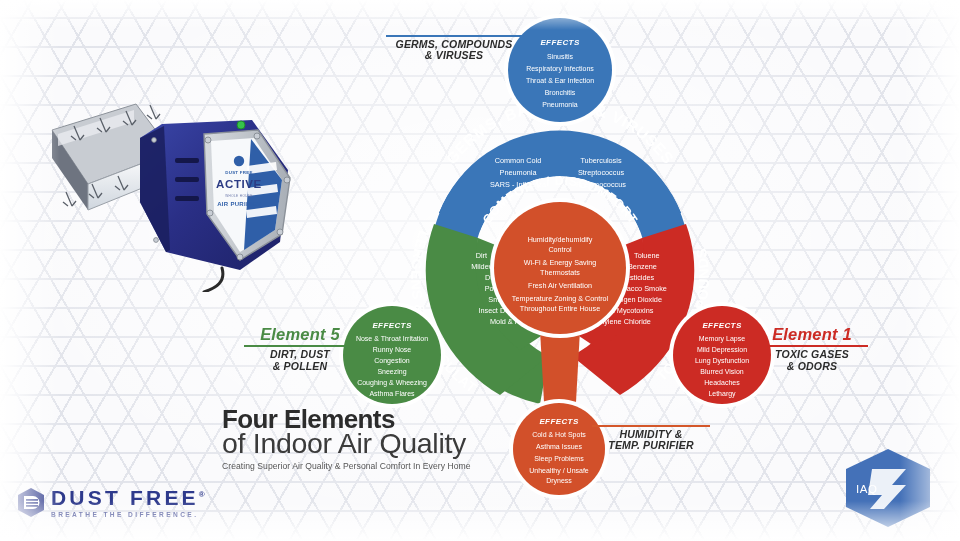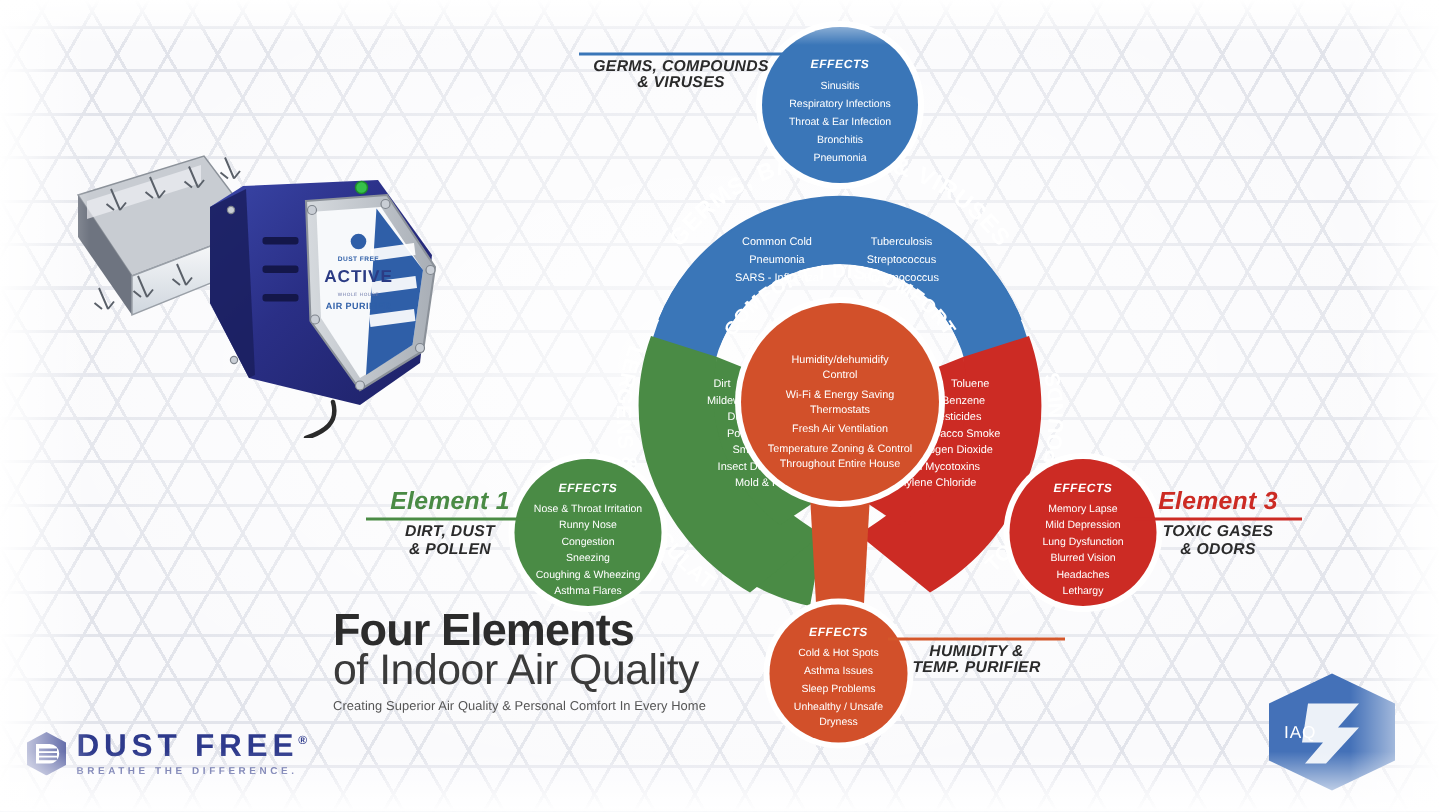--- a/index.html
+++ b/index.html
@@ -50,21 +50,21 @@
   }
   .elem .rule{height:1.6px;margin:1px auto 2px auto;width:100%;}
   .elem .esub{
     font-size:10.5px;font-weight:bold;font-style:italic;color:#2b2b2b;
     line-height:1.12;letter-spacing:.2px;
   }
 
   
   #titleblock{position:absolute;left:222px;top:408px;}
   #t1{font-size:27px;color:#3b3b3b;font-weight:300;line-height:.95;letter-spacing:-.3px;}
-  #t2{font-size:30px;color:#2c2c2c;font-weight:bold;line-height:1.0;letter-spacing:-.6px;margin-top:-2px;}
+  #t2{font-size:26px;color:#2c2c2c;font-weight:bold;line-height:1.0;letter-spacing:-.6px;margin-top:-2px;}
   #t3{font-size:28.5px;color:#3b3b3b;font-weight:300;line-height:1.0;letter-spacing:-.3px;margin-top:-3px;}
   #t4{font-size:8.6px;color:#555;margin-top:3px;letter-spacing:.05px;}
 
   
   #dflogo{position:absolute;left:18px;top:487px;display:flex;align-items:center;gap:7px;}
   #dfmark{width:26px;height:29px;position:relative;}
   #dfwords .w1{font-size:21px;font-weight:bold;color:#2e3a8c;letter-spacing:3.2px;line-height:1;}
   #dfwords .w2{font-size:6.6px;font-weight:bold;color:#4a5398;letter-spacing:2.4px;margin-top:3px;}
   #dfreg{font-size:8px;vertical-align:super;}
 
@@ -313,28 +313,28 @@
     </g>
   </svg>
 
   <div class="elem" id="el2" style="left:386px;top:34px;width:136px;">
     <div class="rule" style="background:#3A76B8;"></div>
     <div class="esub">GERMS, COMPOUNDS</div>
     <div class="esub">&amp; VIRUSES</div>
   </div>
 
   <div class="elem" id="el1" style="left:244px;top:326px;width:112px;">
-    <div class="etop" style="color:#4A8B45;">Element 1</div>
+    <div class="etop" style="color:#4A8B45;">Element 5</div>
     <div class="rule" style="background:#4A8B45;"></div>
     <div class="esub">DIRT, DUST</div>
     <div class="esub">&amp; POLLEN</div>
   </div>
 
   <div class="elem" id="el3" style="left:756px;top:326px;width:112px;">
-    <div class="etop" style="color:#CC2B24;">Element 3</div>
+    <div class="etop" style="color:#CC2B24;">Element 1</div>
     <div class="rule" style="background:#CC2B24;"></div>
     <div class="esub">TOXIC GASES</div>
     <div class="esub">&amp; ODORS</div>
   </div>
 
   <div class="elem" id="el4" style="left:592px;top:424px;width:118px;">
     <div class="rule" style="background:#D4572A;"></div>
     <div class="esub">HUMIDITY &amp;</div>
     <div class="esub">TEMP. PURIFIER</div>
   </div>

